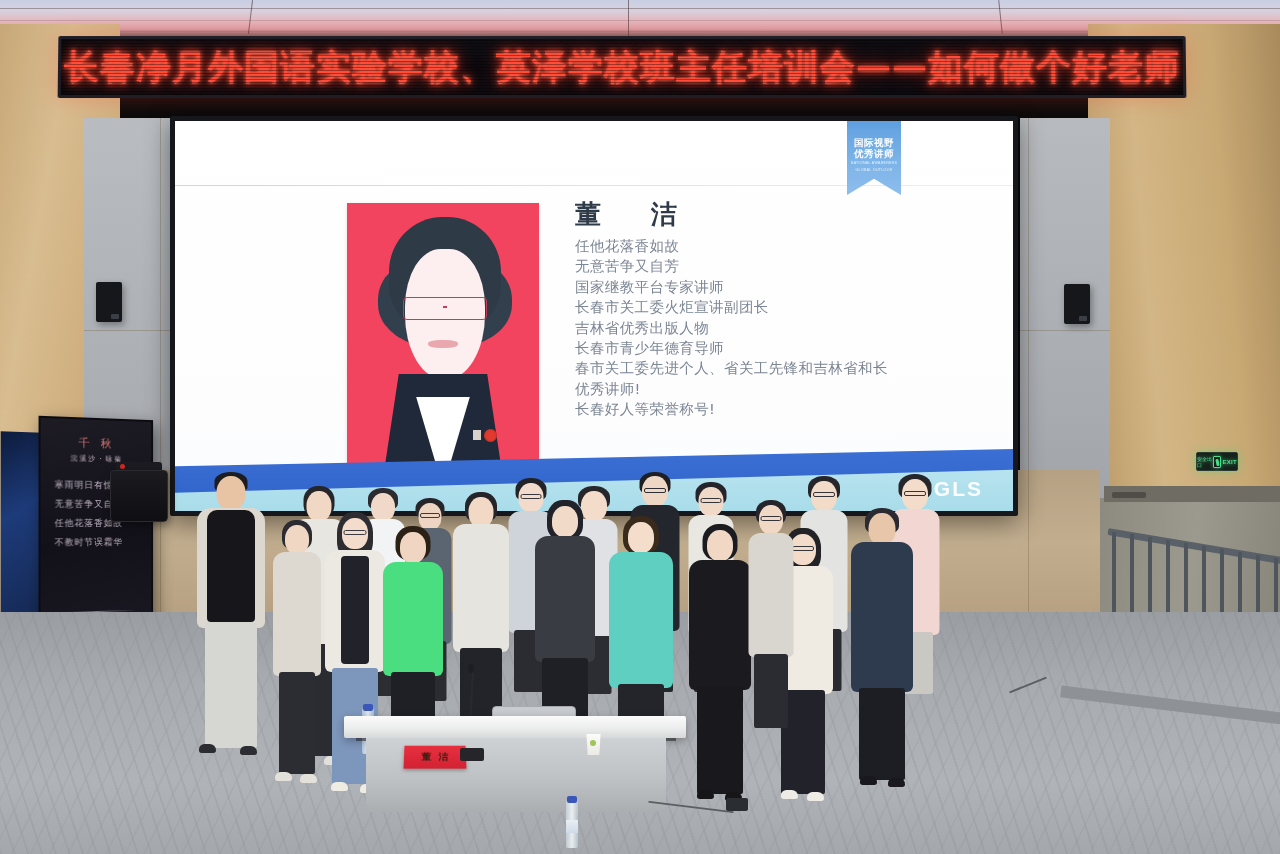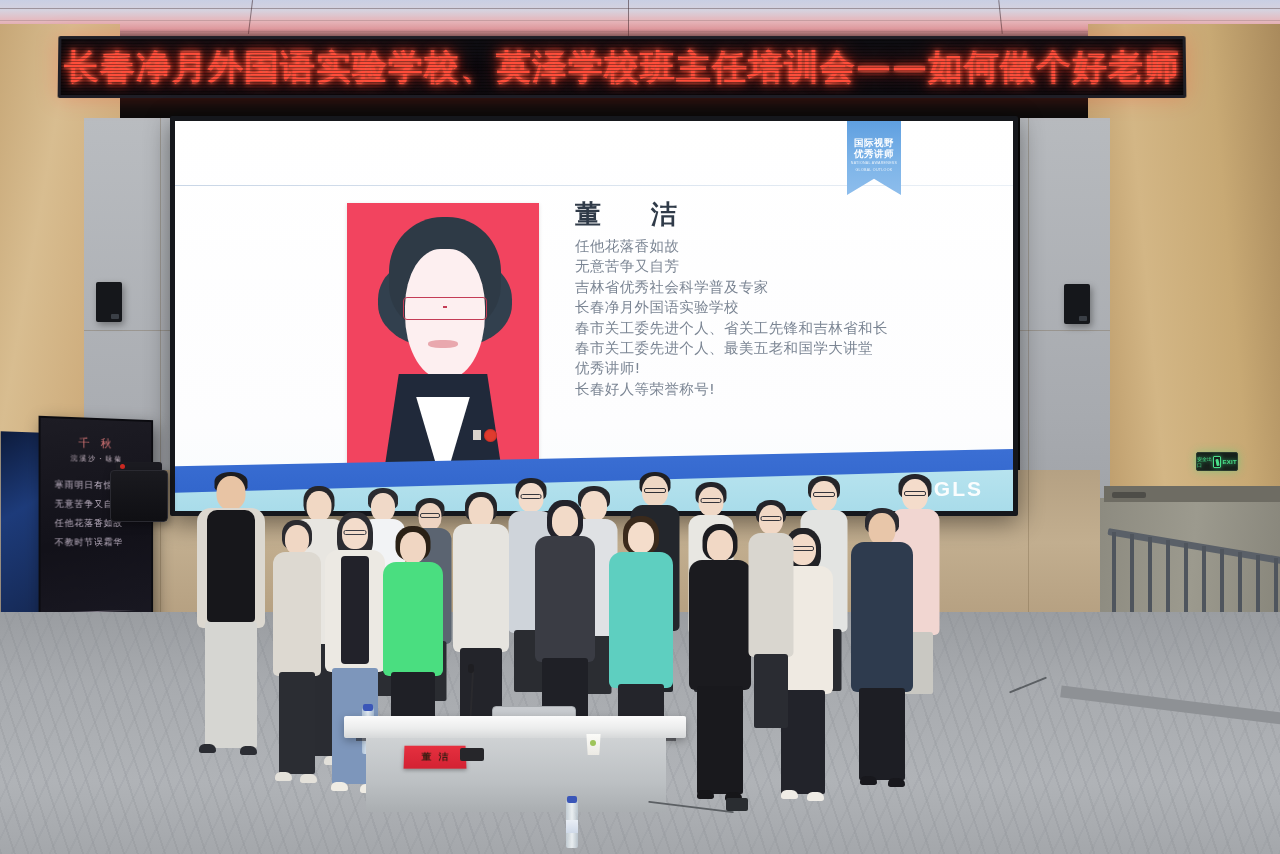--- a/index.html
+++ b/index.html
@@ -334,24 +334,25 @@
           <div class="p-shirt"></div>
         <div class="p-pin2"></div>
           <div class="p-pin"></div>
       </div>
 
       <div class="sp-name">董　洁</div>
 
       <div class="sp-lines">
         <div>任他花落香如故</div>
         <div>无意苦争又自芳</div>
-        <div>吉林省优秀社会科学普及专家</div>
-        <div>长春净月外国语实验学校</div>
+        <div>国家继教平台专家讲师</div>
+        <div>长春市关工委火炬宣讲副团长</div>
+        <div>吉林省优秀出版人物</div>
+        <div>长春市青少年德育导师</div>
         <div>春市关工委先进个人、省关工先锋和吉林省和长</div>
-        <div>春市关工委先进个人、最美五老和国学大讲堂</div>
         <div>优秀讲师!</div>
         <div>长春好人等荣誉称号!</div>
       </div>
 
       <div class="slide-band">
         <div class="band-blue"></div>
         <div class="band-cyan"></div>
         <div class="band-logo">CGLS</div>
       </div>
     </div>

